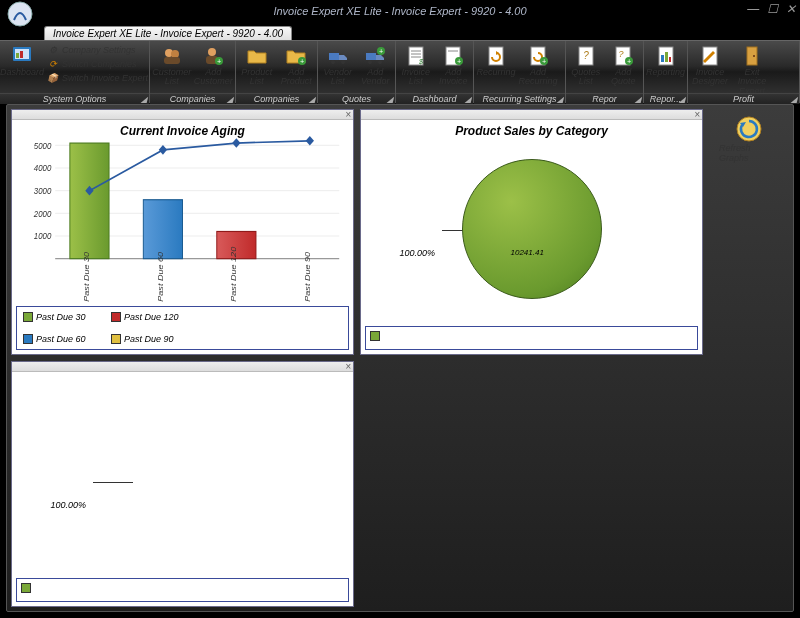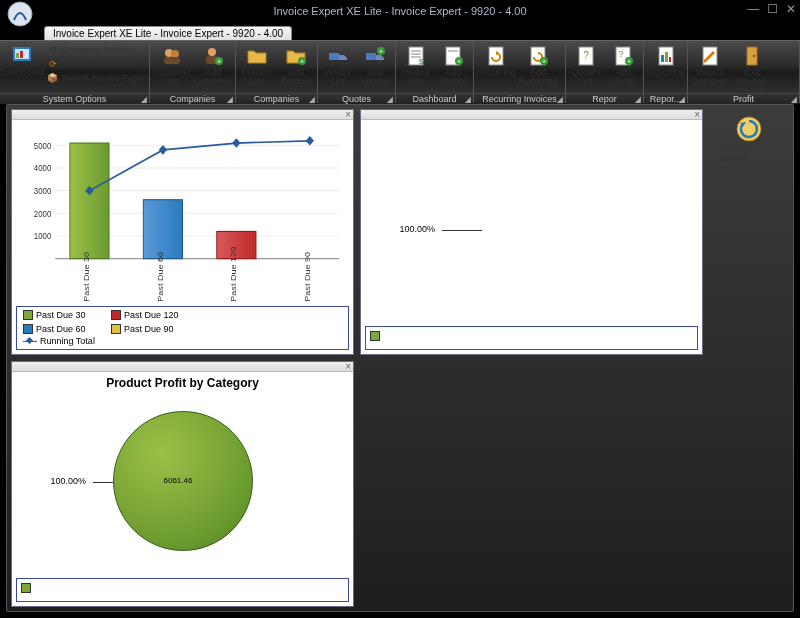--- a/index.html
+++ b/index.html
@@ -1,17 +1,17 @@
 <!DOCTYPE html>
 <html><head>
 <meta charset="utf-8">
 <style>
   * { box-sizing: border-box; margin: 0; padding: 0; }
   body { font-family: Tahoma, Arial, sans-serif; font-size: 11px; background: #000; width: 800px; height: 618px; overflow: hidden; color: #000; }
-  .window { width: 800px; height: 618px; background: #000; position: relative; }
+  .window { width: 800px; height: 618px; background: #000; position: relative; font-style: italic; }
   .titlebar { height: 22px; background: #000; color: #bbb; display: flex; align-items: center; position: relative; }
   .title-text { position: absolute; left: 50%; transform: translateX(-50%); font-size: 11px; color: #aeb6c8; }
   .title-controls { position: absolute; right: 4px; top: 2px; display: flex; gap: 8px; color: #999; font-size: 12px; }
   .title-controls span { cursor: pointer; }
   .app-logo { width: 28px; height: 28px; position: absolute; left: 6px; top: 0px; z-index: 10; }
   .tabstrip { height: 18px; background: #000; padding-left: 44px; display: flex; align-items: flex-end; }
   .tab { background: linear-gradient(#f8f8f8,#e0e0e0); border: 1px solid #888; border-bottom: none; border-radius: 3px 3px 0 0; padding: 1px 8px; font-size: 10px; }
   .ribbon { height: 64px; background: linear-gradient(#4a4a4a,#2a2a2a 40%,#1a1a1a 50%,#3a3a3a); border-top: 1px solid #666; border-bottom: 1px solid #111; display: flex; }
   .rgroup { border-right: 1px solid #555; display: flex; flex-direction: column; }
   .rgroup-body { flex: 1; display: flex; align-items: flex-start; padding: 2px 1px; }
@@ -34,21 +34,21 @@
   .side-btn .ic { width: 28px; height: 28px; }
   .chart-area { position: absolute; top: 24px; left: 4px; right: 4px; bottom: 50px; }
   .legend { position: absolute; left: 4px; right: 4px; bottom: 4px; border: 1px solid #3a4a9a; background: #fff; padding: 3px 6px; display: flex; flex-wrap: wrap; gap: 2px 16px; font-size: 9px; }
   .legend .li { display: flex; align-items: center; gap: 3px; width: 72px; }
   .legend .sw { width: 10px; height: 10px; border: 1px solid #333; }
   .legend .line-sw { width: 14px; height: 8px; position: relative; }
   .legend .line-sw::before { content:""; position:absolute; left:0; right:0; top:4px; border-top:1px solid #2a5aa0; }
   .legend .line-sw::after { content:""; position:absolute; left:4px; top:1px; width:5px; height:5px; background:#2a5aa0; transform:rotate(45deg); }
   .pie-wrap { position:absolute; top: 28px; left: 0; right: 0; bottom: 34px; display:flex; align-items:center; justify-content:center; }
   .pie { width: 140px; height: 140px; border-radius: 50%; background: radial-gradient(circle at 35% 30%, #9cc048, #6a9a2e 70%, #4a7a1e); border: 1px solid #3a5a1a; position: relative; }
-  .pie-label { position:absolute; font-size: 9px; }
+  .pie-label { position:absolute; font-size: 9px; margin-top: 24px; }
   .pie-leader { position:absolute; border-top:1px solid #333; }
   .legend2 { position:absolute; left:4px; right:4px; bottom:4px; height:24px; border:1px solid #3a4a9a; padding:4px; }
   .legend2 .sw { width:10px; height:10px; border:1px solid #333; background:#7aa838; display:inline-block; }
   
   .bars-svg { width:100%; height:100%; }
   .axis-label { font-size: 8px; fill: #333; }
   .ytick { font-size: 8px; fill: #333; }
 </style>
 </head>
 <body>
@@ -250,21 +250,21 @@
                 <rect x="4" y="2" width="14" height="18" fill="#fff" stroke="#888"></rect>
                 <path d="M11 8a4 4 0 1 1-4 4" fill="none" stroke="#d08000" stroke-width="2"></path>
                 <circle cx="17" cy="16" r="4" fill="#3a9a3a"></circle>
                 <text x="17" y="19" font-size="7" fill="#fff" text-anchor="middle">+</text>
               </svg>
             </span>
             <span>Add Recurring</span>
           </div>
       </div>
       <div class="rgroup-label">
-          <span>Recurring Invoices</span>
+          <span>Recurring Settings</span>
           <span class="expand">◢</span>
         </div>
     </div>
 
     <div class="rgroup" style="width:78px">
       <div class="rgroup-body">
         <div class="rbtn small">
             <span class="ic">
               <svg viewBox="0 0 22 22">
                 <rect x="4" y="2" width="14" height="18" fill="#fff" stroke="#888"></rect>
@@ -339,20 +339,21 @@
     </div>
   </div>
 
   <div class="content">
     <div class="dash">
 
       <div class="panel" style="grid-column:1; grid-row:1">
         <div class="panel-hdr">
             <span class="x">×</span>
           </div>
+        <div class="panel-title">Current Invoice Aging</div>
         <div class="chart-area">
           <svg class="bars-svg" viewBox="0 0 340 150" preserveAspectRatio="none">
 
             <g stroke="#ddd" stroke-width="0.5">
               <line x1="40" y1="10" x2="330" y2="10"></line>
                 <line x1="40" y1="30" x2="330" y2="30"></line>
                 <line x1="40" y1="50" x2="330" y2="50"></line>
                 <line x1="40" y1="70" x2="330" y2="70"></line>
                 <line x1="40" y1="90" x2="330" y2="90"></line>
             </g>
@@ -408,63 +409,59 @@
             </div>
           <div class="li" style="width:100%"></div>
           <div class="li">
               <span class="sw" style="background:#2a7ac0"></span>
               <span>Past Due 60</span>
             </div>
           <div class="li">
               <span class="sw" style="background:#e0c040"></span>
               <span>Past Due 90</span>
             </div>
-          <div class="li" style="width:100%">
-              <span class="line-sw"></span>
-              <span>Running Total</span>
-            </div>
         </div>
       </div>
 
       <div class="panel" style="grid-column:2; grid-row:1">
         <div class="panel-hdr">
             <span class="x">×</span>
           </div>
+        <div class="panel-title">Product Sales by Category</div>
         <div class="pie-wrap">
           <div style="position:relative; width:280px; height:150px; display:flex; align-items:center; justify-content:center;">
             <span class="pie-label" style="left:8px; top:70px">100.00%</span>
             <div class="pie-leader" style="left:50px; top:76px; width:40px"></div>
+            <div class="pie">
+              <span class="pie-label" style="left:48px; top:64px; font-size:8px">10241.41</span>
+            </div>
           </div>
         </div>
         <div class="legend2"><span class="sw"></span></div>
       </div>
 
       <div class="side" style="grid-column:3; grid-row:1/3">
         <div class="side-btn">
           <span class="ic"><svg viewBox="0 0 28 28">
                 <circle cx="14" cy="14" r="12" fill="#f0d060" stroke="#b08020"></circle>
                 <path d="M14 6a8 8 0 1 1-7 4" fill="none" stroke="#2a7ac0" stroke-width="2.5"></path>
                 <path d="M5 8l3 4 3-5z" fill="#2a7ac0"></path>
               </svg></span>
           <span>Refresh Graphs</span>
         </div>
       </div>
 
       <div class="panel" style="grid-column:1; grid-row:2">
         <div class="panel-hdr">
             <span class="x">×</span>
           </div>
-        <div class="panel-title">Product Profit by Category</div>
         <div class="pie-wrap">
           <div style="position:relative; width:280px; height:150px; display:flex; align-items:center; justify-content:center;">
             <span class="pie-label" style="left:8px; top:70px">100.00%</span>
             <div class="pie-leader" style="left:50px; top:76px; width:40px"></div>
-            <div class="pie">
-              <span class="pie-label" style="left:50px; top:64px; font-size:8px">6061.46</span>
-            </div>
           </div>
         </div>
         <div class="legend2"><span class="sw"></span></div>
       </div>
 
     </div>
   </div>
 </div>
 
 </body></html>

